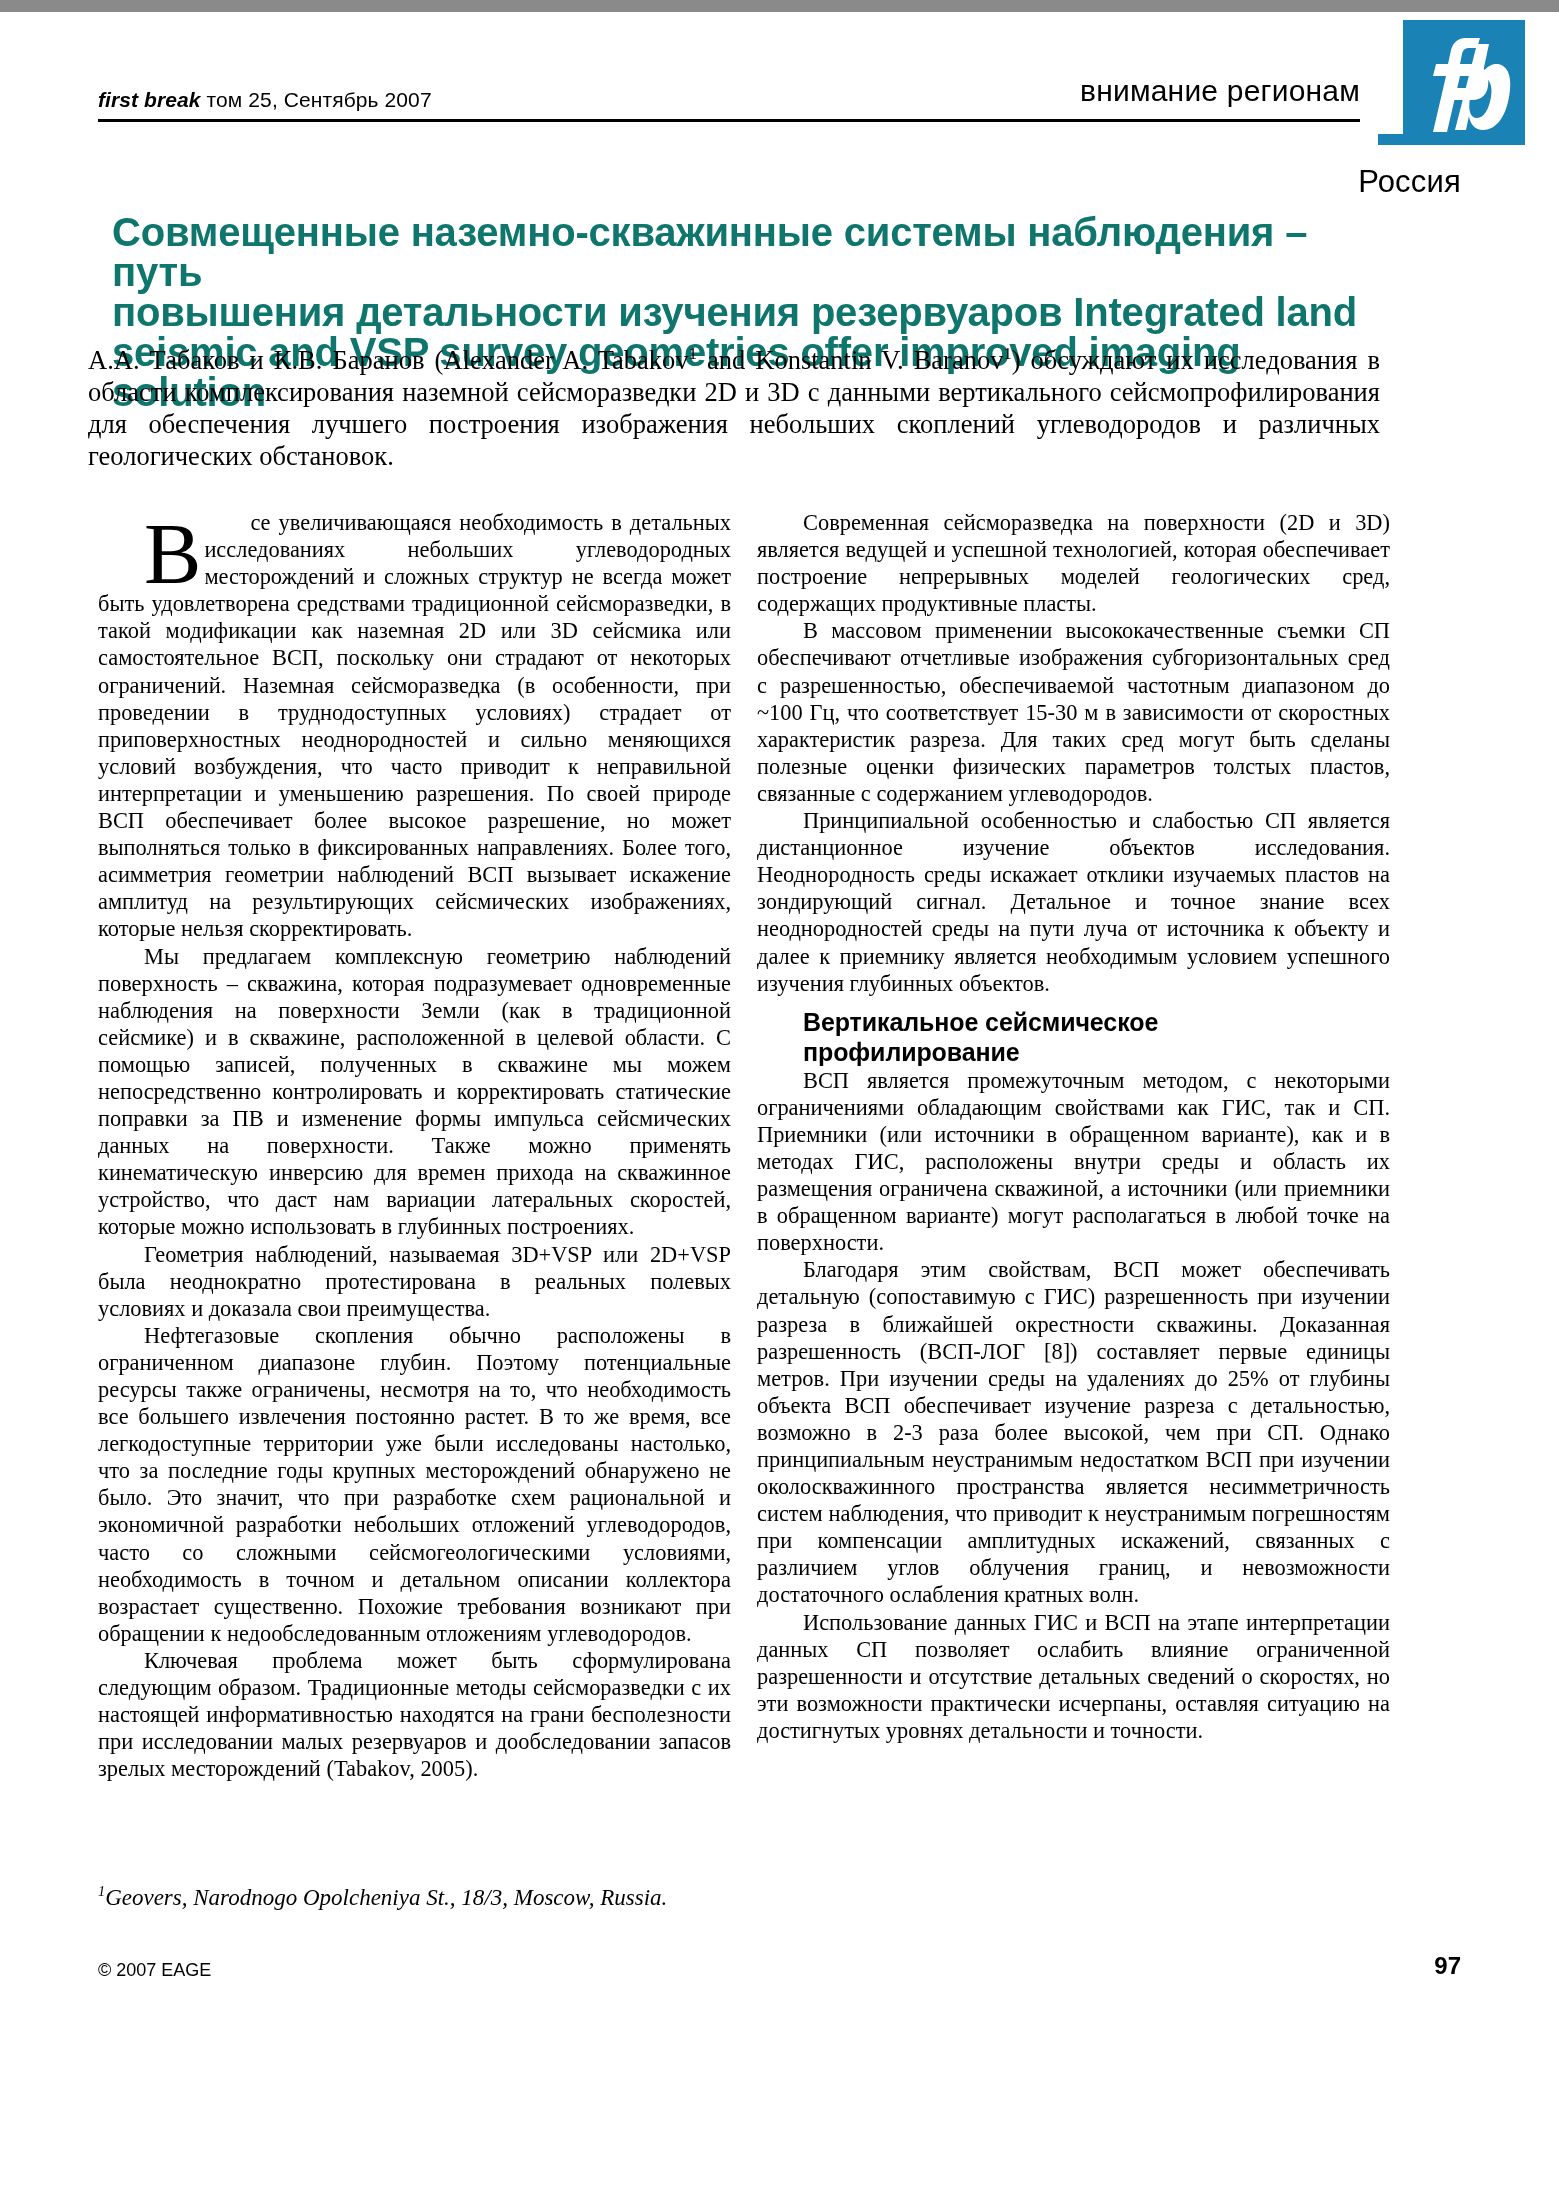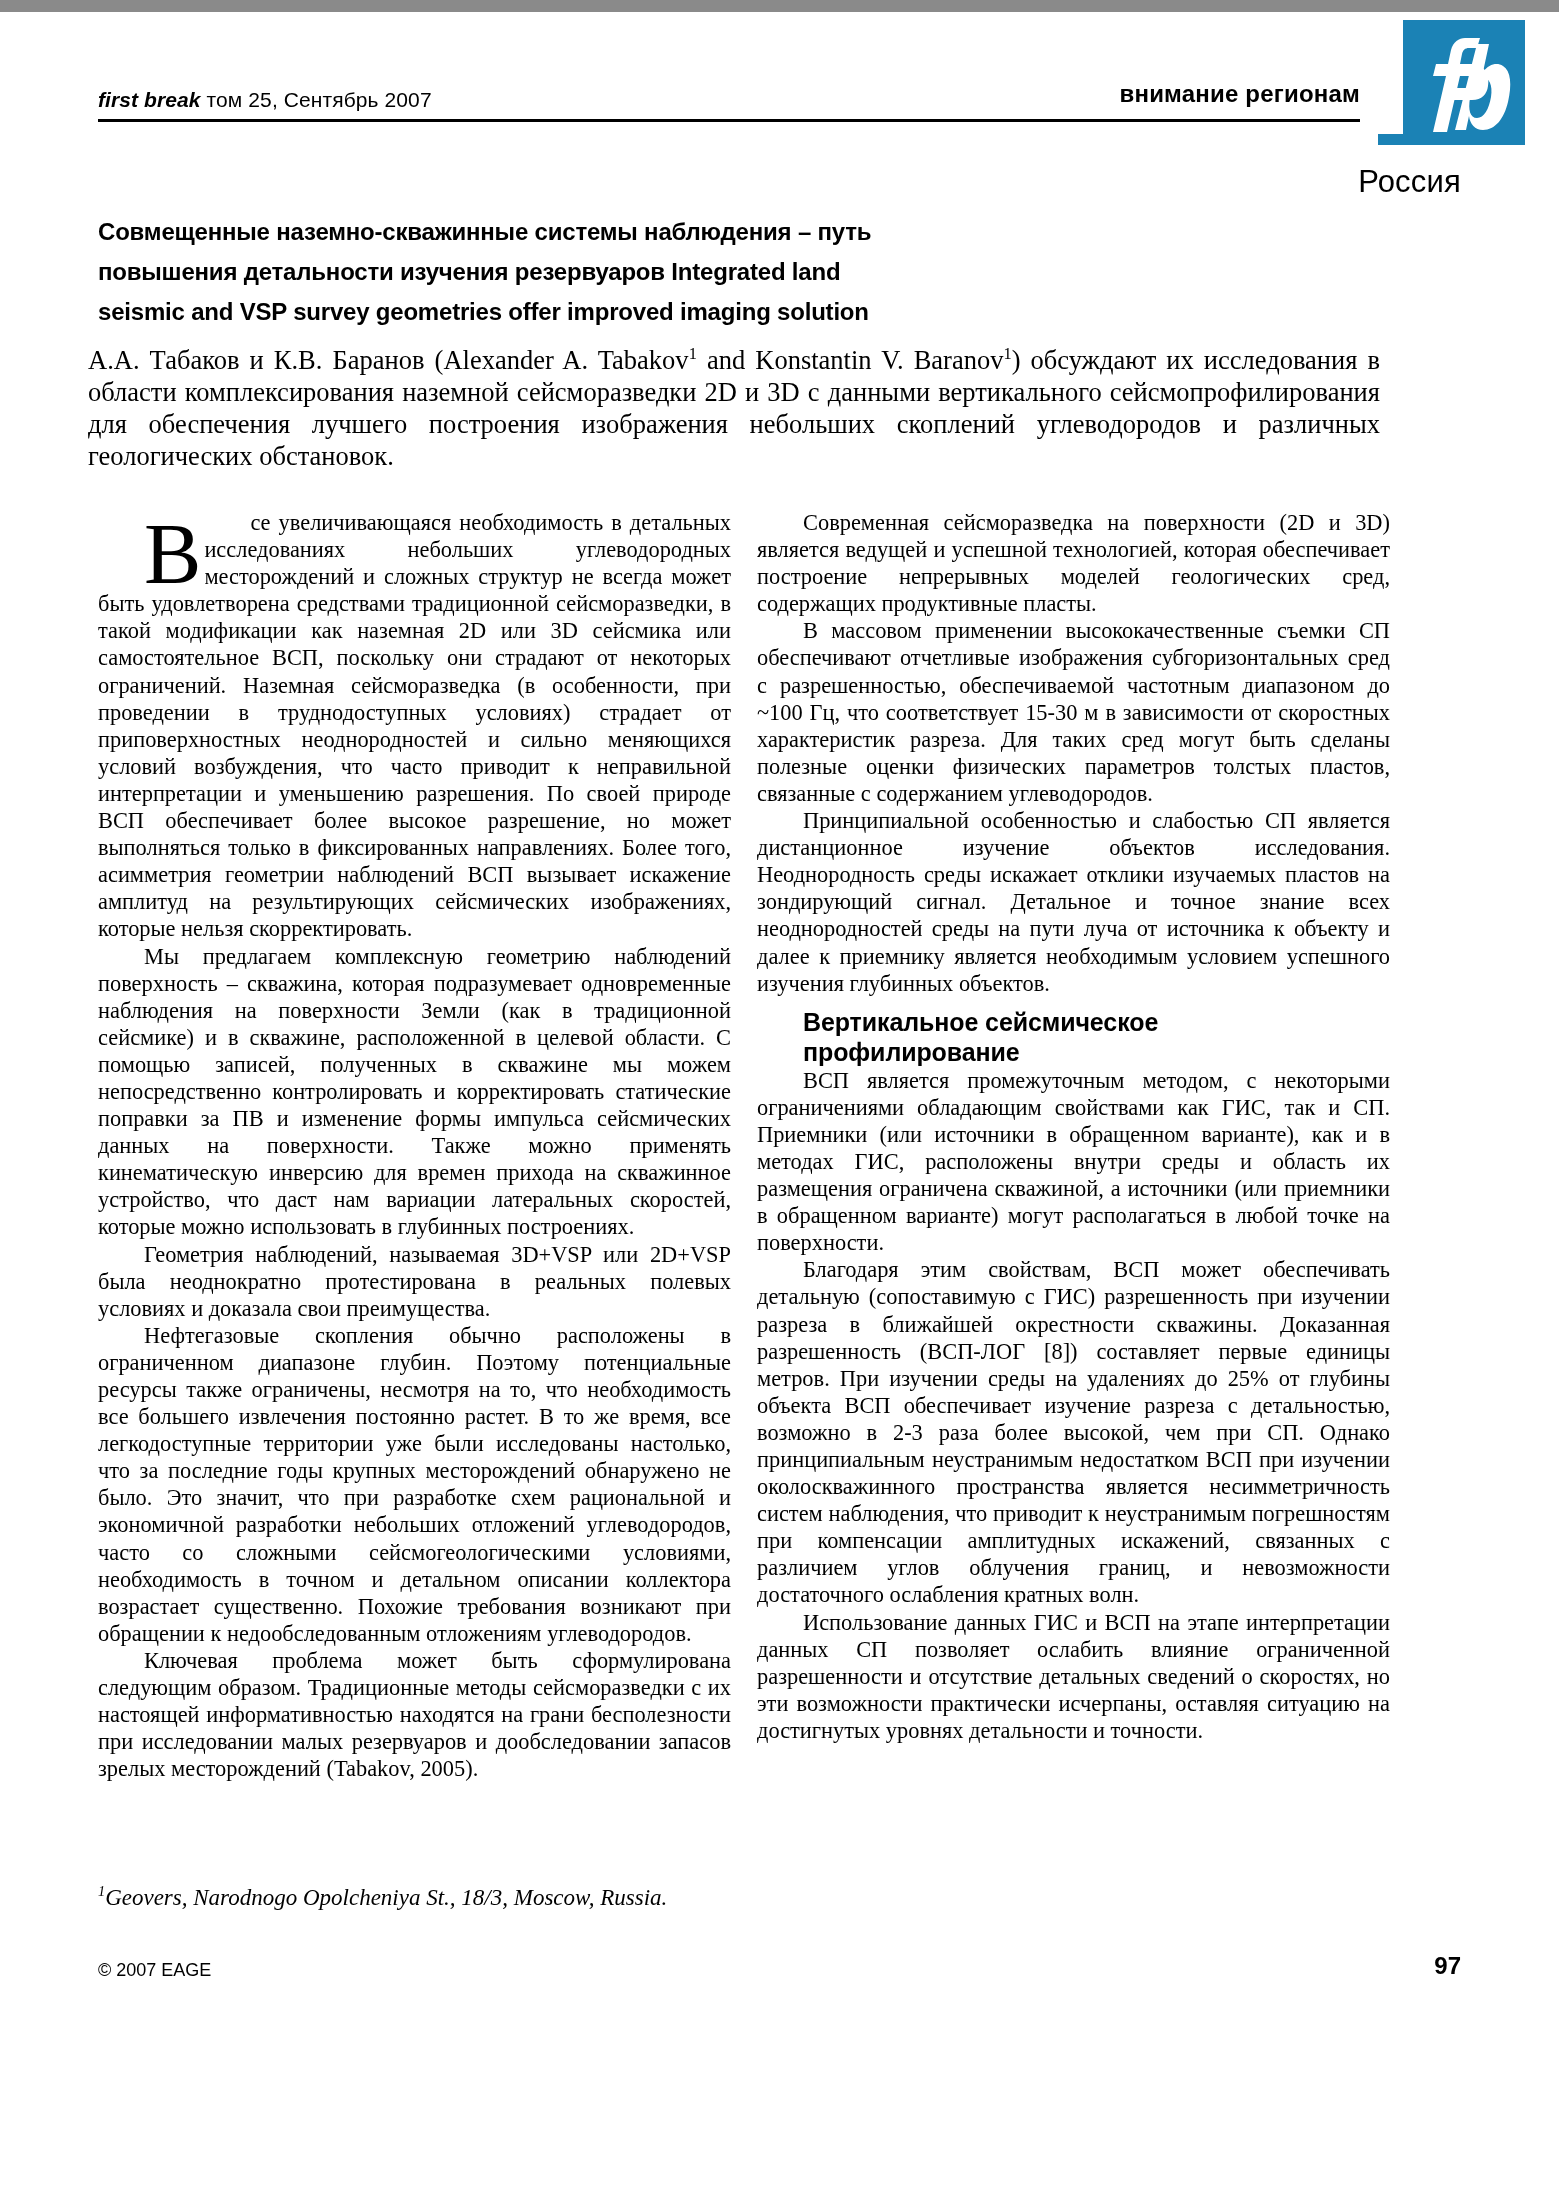--- a/index.html
+++ b/index.html
@@ -37,22 +37,22 @@
   }
   .masthead-left .fb {
     font-style: italic;
     font-weight: bold;
   }
   .masthead-right {
     position: absolute;
     right: 0;
     bottom: 14px;
     font-family: "Liberation Sans", "DejaVu Sans", sans-serif;
-    font-size: 24px;
-    font-weight: bold;
+    font-size: 30px;
+    font-weight: normal;
     letter-spacing: 0.2px;
     white-space: nowrap;
   }
   .masthead-rule {
     position: absolute;
     left: 0;
     right: 0;
     bottom: 0;
     height: 3px;
     background: #000;
@@ -89,27 +89,27 @@
     right: 98px;
     top: 152px;
     font-family: "Liberation Sans", "DejaVu Sans", sans-serif;
     font-size: 31px;
     letter-spacing: 0.2px;
   }
 
   
   .article-title {
     position: absolute;
-    left: 98px;
+    left: 112px;
     top: 200px;
     width: 1290px;
-    color: #000000;
-    font-family: "Liberation Sans", "DejaVu Sans", sans-serif;
-    font-weight: bold;
-    font-size: 24px;
+    color: #0f766e;
+    font-family: "Liberation Sans", "DejaVu Sans", sans-serif;
+    font-weight: bold;
+    font-size: 40px;
     line-height: 40px;
     letter-spacing: -0.2px;
   }
   .article-title .line { display: block; }
 
   
   .lead {
     position: absolute;
     left: 88px;
     top: 332px;

